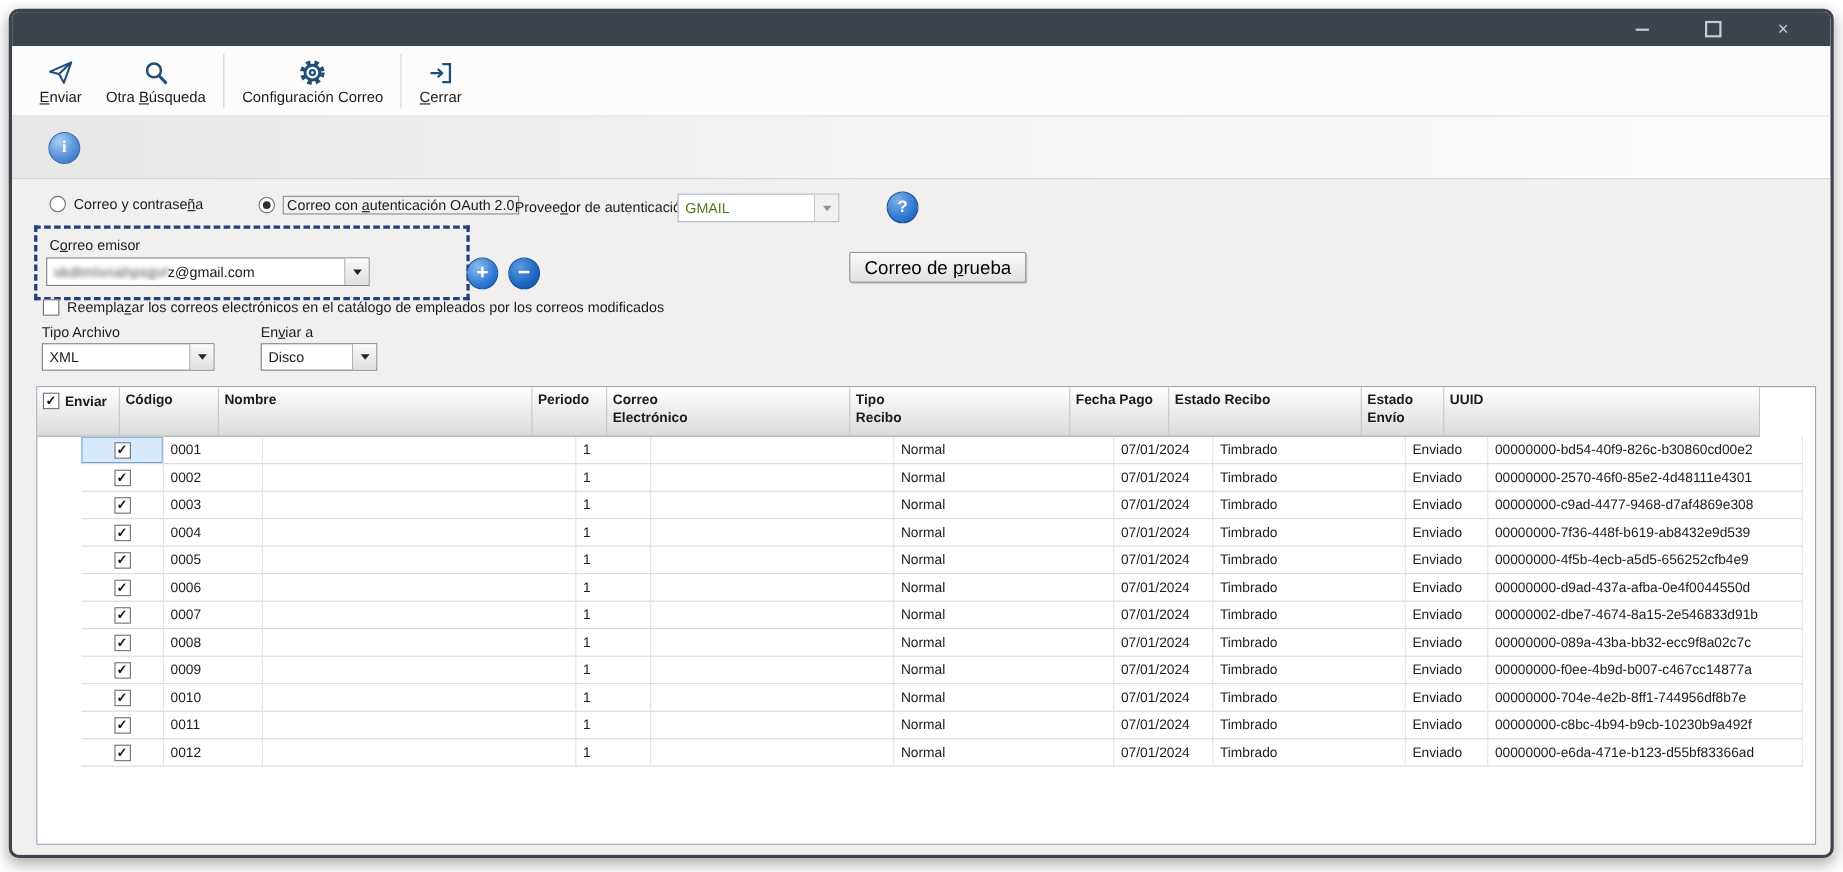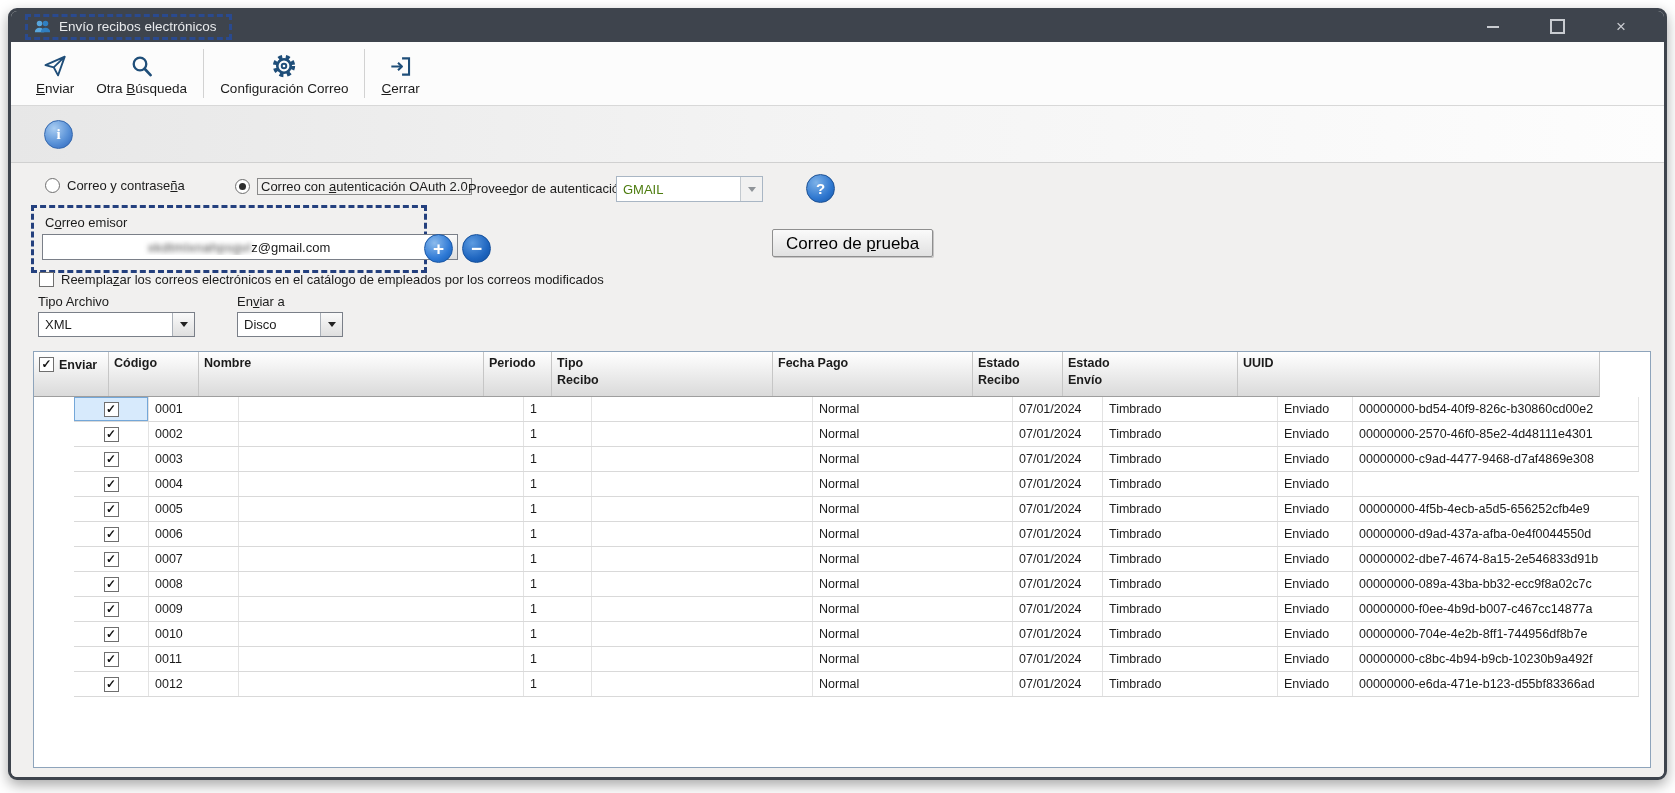--- a/index.html
+++ b/index.html
@@ -71,31 +71,20 @@
     white-space:nowrap;overflow:hidden;}
   .cb-cell{justify-content:center;padding:0;}
   .cb-cell.sel{background:#d7eafc;box-shadow:inset 0 0 0 1px #74a7d8;}
 </style>
 </head>
 <body>
 
 <div class="window">
 
   <div class="titlebar">
-    <span class="title-anno">
-      <span style="display:flex;">
-        <svg width="17" height="16" viewBox="0 0 16 15">
-          <circle cx="5.2" cy="4.2" r="2.6" fill="#58a6dd"></circle>
-          <path d="M0.8 12.5 c0-3 1.9-4.4 4.4-4.4 s4.4 1.4 4.4 4.4 Z" fill="#58a6dd"></path>
-          <circle cx="10.8" cy="4.2" r="2.6" fill="#2f7fc1"></circle>
-          <path d="M6.4 12.5 c0-3 1.9-4.4 4.4-4.4 s4.4 1.4 4.4 4.4 Z" fill="#2f7fc1"></path>
-        </svg>
-      </span>
-      <span class="title-text">Envío recibos electrónicos</span>
-    </span>
     <span class="winctl">
       <span class="ctl ctl-min">
           <i></i>
         </span>
       <span class="ctl ctl-max">
           <i></i>
         </span>
       <span class="ctl ctl-close">×</span>
     </span>
   </div>
@@ -160,21 +149,21 @@
     <span class="pos combo disabled" style="left:605px;top:13px;width:147px;">
       <span class="combo-text">GMAIL</span>
       <span class="combo-btn">
           <span class="caret"></span>
         </span>
     </span>
     <span class="pos ball help-ball" style="left:795px;top:11px;">?</span>
 
     <span class="pos dash-box" style="left:20px;top:42px;width:390px;height:62px;"></span>
     <span class="pos flabel" style="left:34px;top:52px;">C<u>o</u>rreo emisor</span>
-    <span class="pos combo" style="left:31px;top:71px;width:416px;text-align:center;">
+    <span class="pos combo" style="left:31px;top:71px;width:294px;">
       <span class="combo-text"><span class="redacted">xkdtmlxnahpsgvl</span><span>z@gmail.com</span></span>
       <span class="combo-btn">
           <span class="caret"></span>
         </span>
     </span>
     <span class="pos ball add-ball" style="left:413px;top:71px;">+</span>
     <span class="pos ball rem-ball" style="left:451px;top:71px;">−</span>
     <button class="pos btn" style="left:761px;top:66px;height:28px;">Correo de <u>p</u>rueba</button>
 
     <span class="pos hgroup" style="left:28px;top:109px;">
@@ -199,20 +188,22 @@
 
     <div class="table">
       <div class="thead">
         <div class="th th-enviar">
           <span class="checkbox checked"></span>
           <span>Enviar</span>
         </div>
         <div class="th">Código</div>
         <div class="th">Nombre</div>
         <div class="th">Periodo</div>
+        <div class="th">Correo
+Electrónico</div>
         <div class="th">Tipo
 Recibo</div>
         <div class="th">Fecha Pago</div>
         <div class="th">Estado Recibo</div>
         <div class="th">Estado
 Envío</div>
         <div class="th">UUID</div>
       </div>
       <div>
   <div class="tr">
@@ -265,20 +256,21 @@
       <span class="checkbox checked"></span>
     </div>
     <div class="td">0004</div>
     <div class="td"></div>
     <div class="td">1</div>
     <div class="td"></div>
     <div class="td">Normal</div>
     <div class="td">07/01/2024</div>
     <div class="td">Timbrado</div>
     <div class="td">Enviado</div>
+    <div class="td">00000000-7f36-448f-b619-ab8432e9d539</div>
   </div>
 
   <div class="tr">
     <div class="td cb-cell">
       <span class="checkbox checked"></span>
     </div>
     <div class="td">0005</div>
     <div class="td"></div>
     <div class="td">1</div>
     <div class="td"></div>

